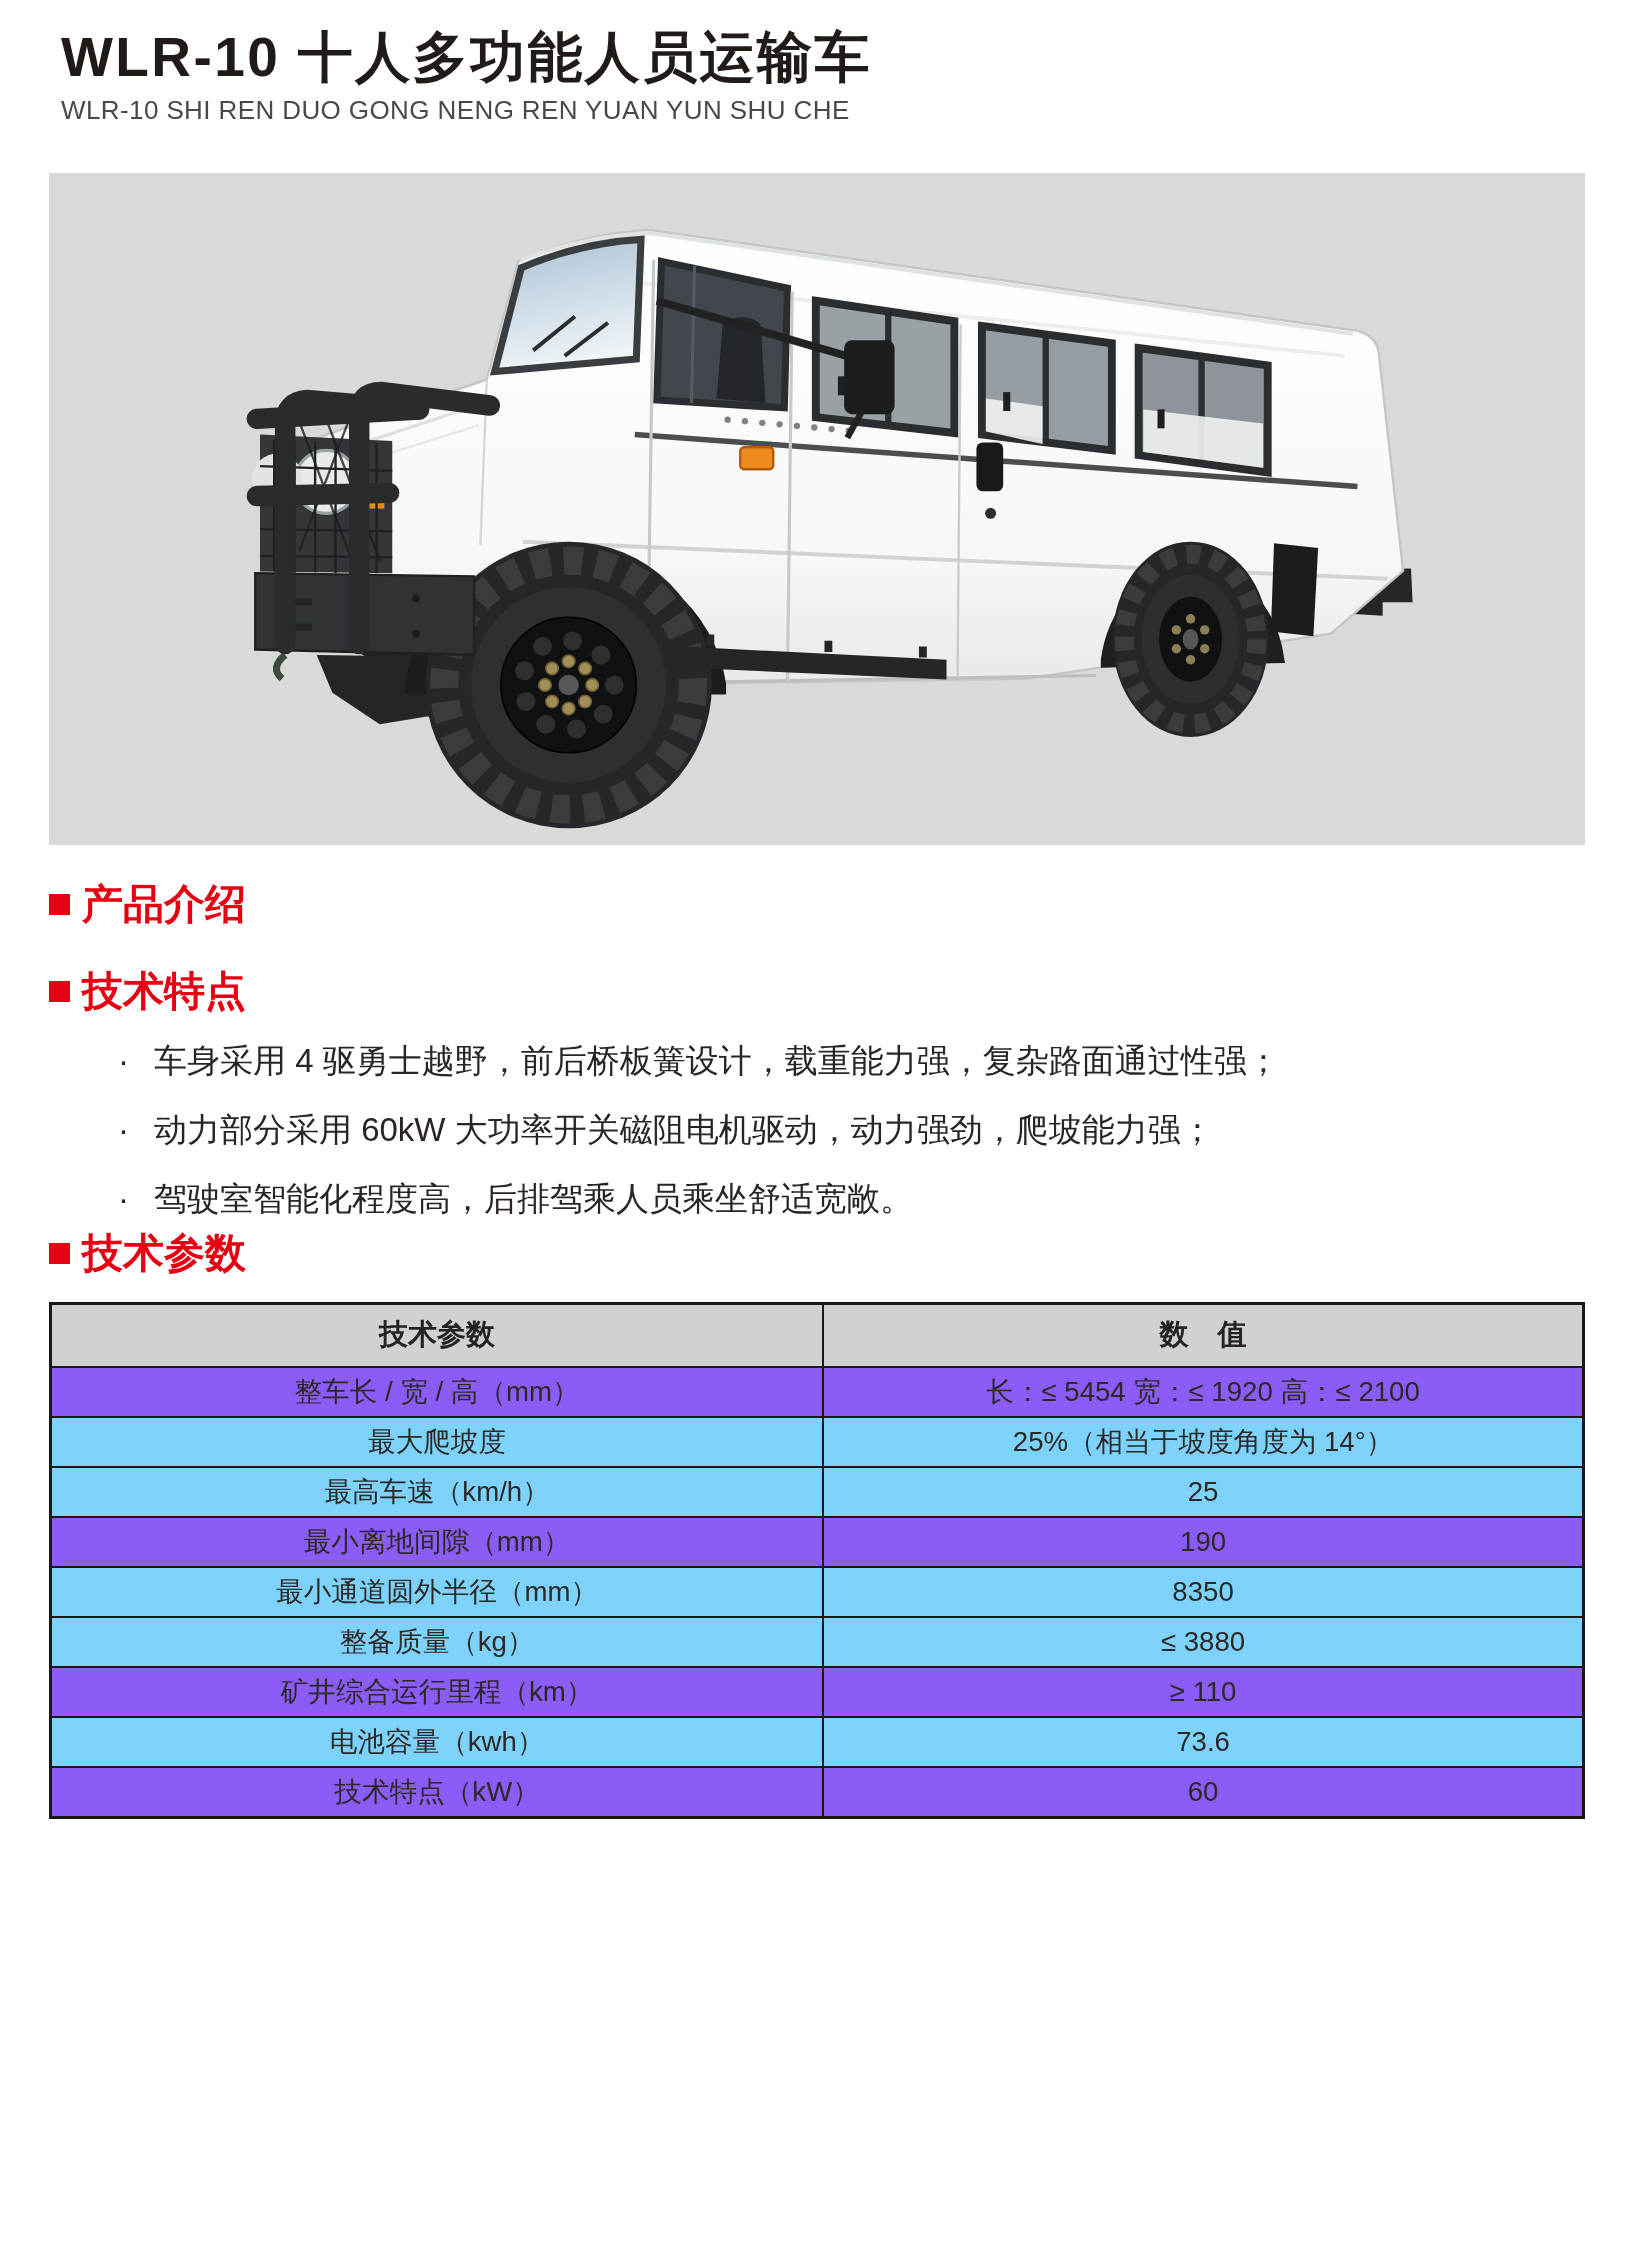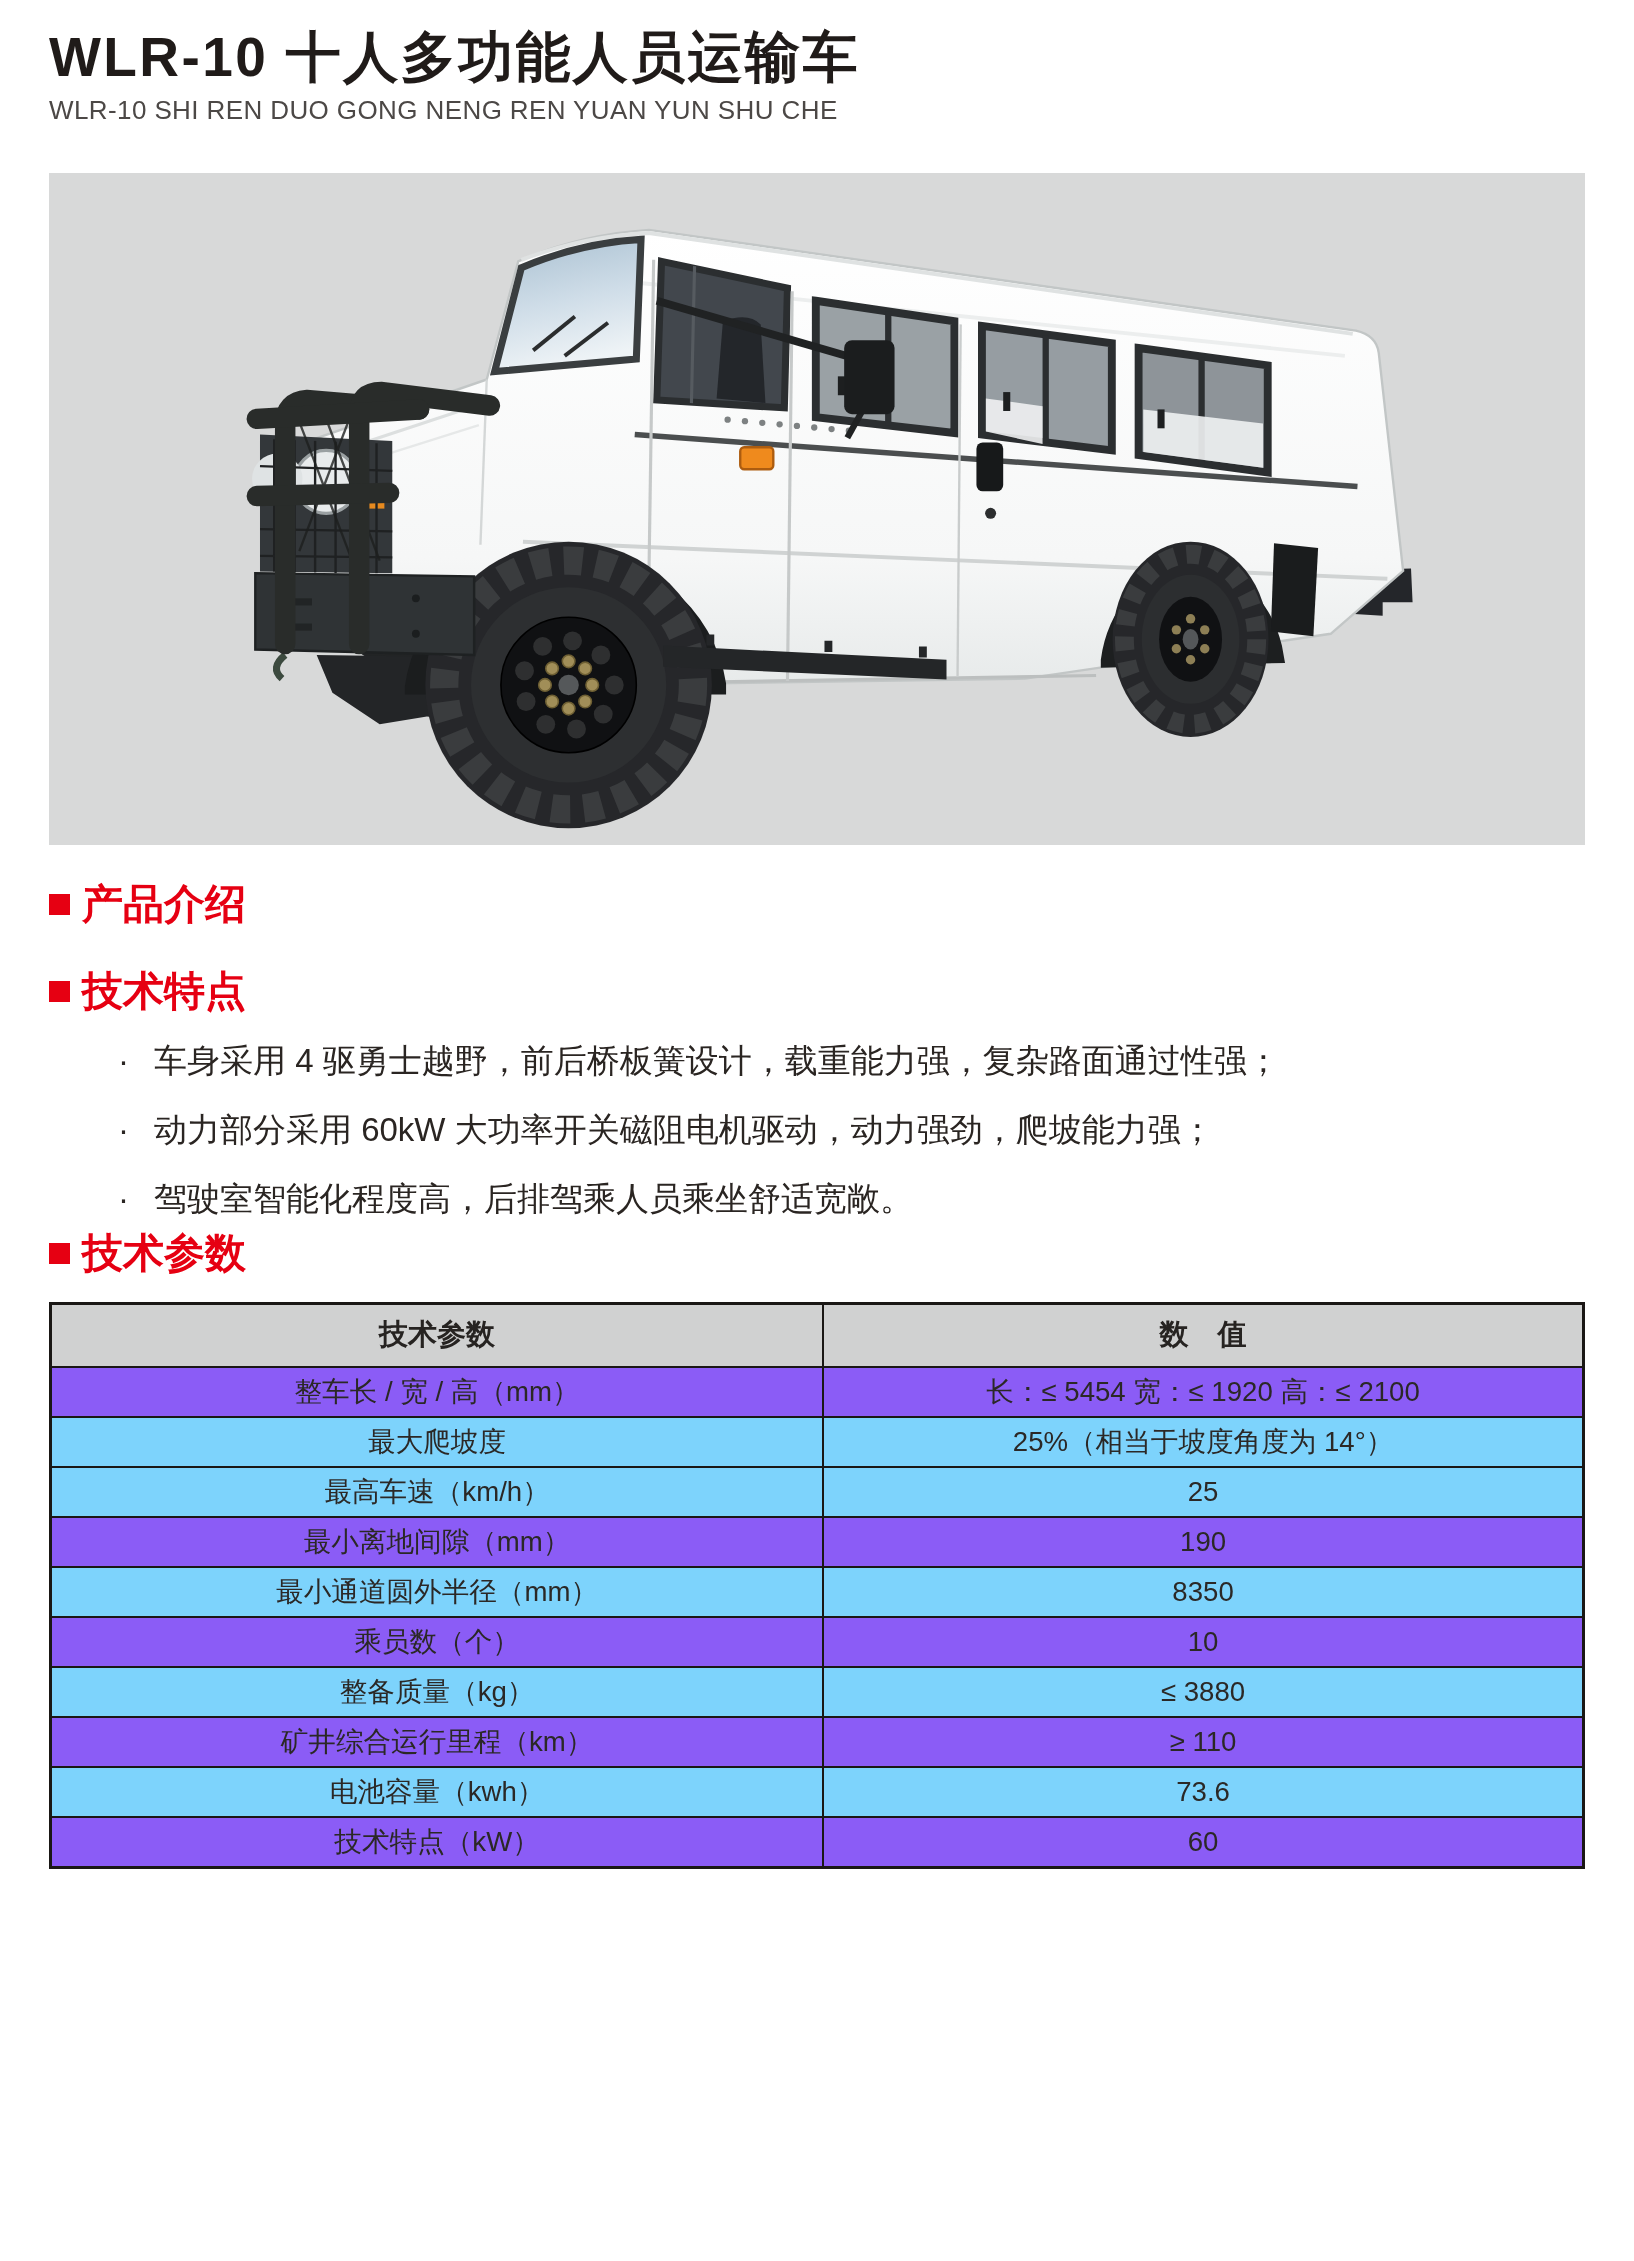--- a/index.html
+++ b/index.html
@@ -8,21 +8,21 @@
     width:1634px;
     height:2261px;
     background:#ffffff;
     font-family:"Liberation Sans", sans-serif;
     color:#262220;
     overflow:hidden;
   }
   .content { padding:0 49px; }
 
   
-  .hdr { padding-top:27px; }
+  .hdr { padding-top:27px;margin-left:12px; }
   .title {
     margin:0;
     font-size:55px;
     font-weight:bold;
     color:#201b19;
     letter-spacing:2.4px;
     line-height:1.1;
   }
   .subtitle {
     margin-top:7.9px;
@@ -342,24 +342,20 @@
             <td>25</td>
           </tr>
             <tr>
             <td>最小离地间隙（mm）</td>
             <td>190</td>
           </tr>
             <tr class="stripe">
             <td>最小通道圆外半径（mm）</td>
             <td>8350</td>
           </tr>
-            <tr>
-            <td>乘员数（个）</td>
-            <td>10</td>
-          </tr>
             <tr class="stripe">
             <td>整备质量（kg）</td>
             <td>≤ 3880</td>
           </tr>
             <tr>
             <td>矿井综合运行里程（km）</td>
             <td>≥ 110</td>
           </tr>
             <tr class="stripe">
             <td>电池容量（kwh）</td>

